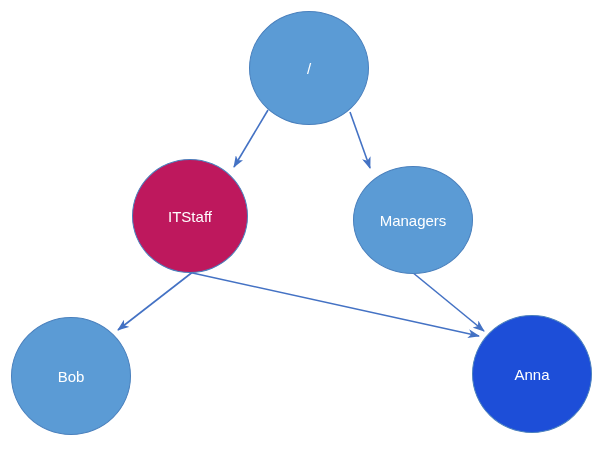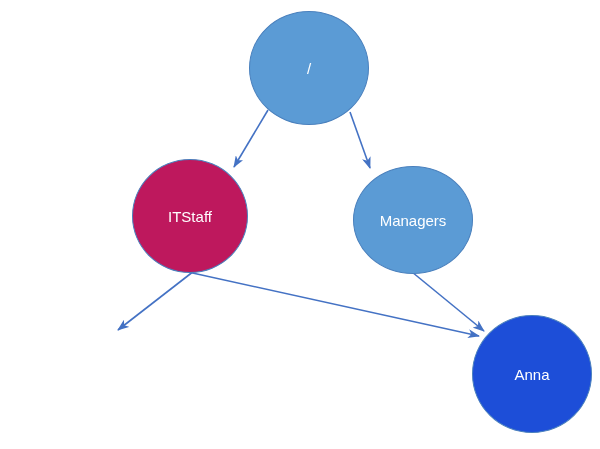--- a/index.html
+++ b/index.html
@@ -61,18 +61,21 @@
   </div>
 
   <div class="node" style="left: 132px; top: 159px; width: 116px; height: 114px; background: #be185d; border: 1px solid rgb(74, 128, 189);">
     <span class="node-label">ITStaff</span>
   </div>
 
   <div class="node" style="left: 353px; top: 166px; width: 120px; height: 108px; background: rgb(91, 155, 213); border: 1px solid rgb(74, 128, 189);">
     <span class="node-label">Managers</span>
   </div>
 
+  <div class="node" style="left: 11px; top: 317px; width: 120px; height: 118px; background: rgb(91, 155, 213); border: 1px solid rgb(74, 128, 189);">
+    <span class="node-label">Bob</span>
+  </div>
 
   <div class="node" style="left: 472px; top: 315px; width: 120px; height: 118px; background: #1d4ed8; border: 1px solid rgb(74, 128, 189);">
     <span class="node-label">Anna</span>
   </div>
 
 </div>
 
 </body></html>

